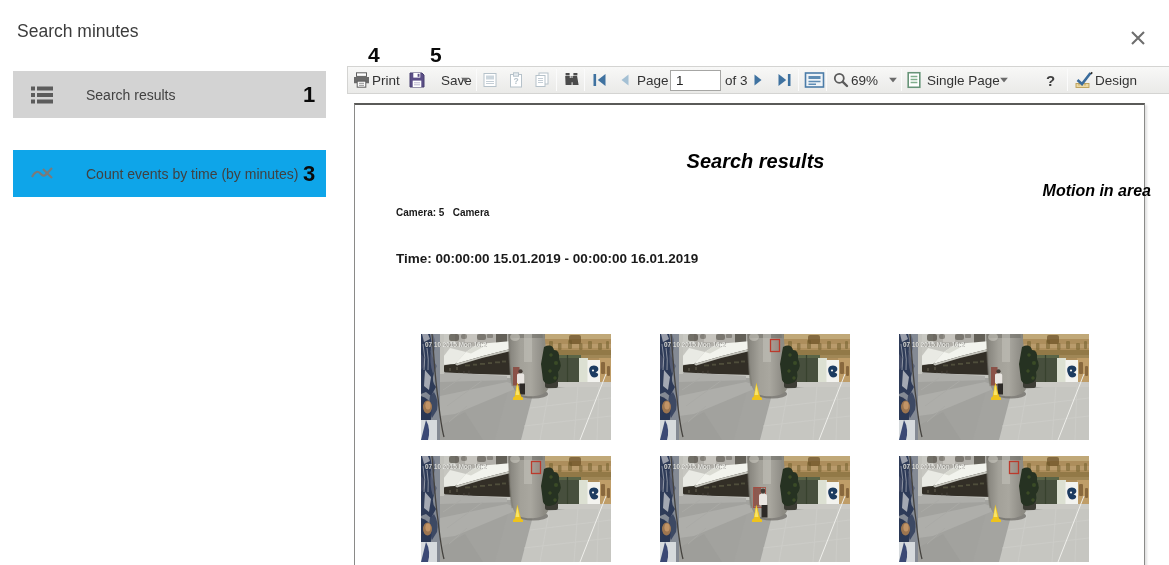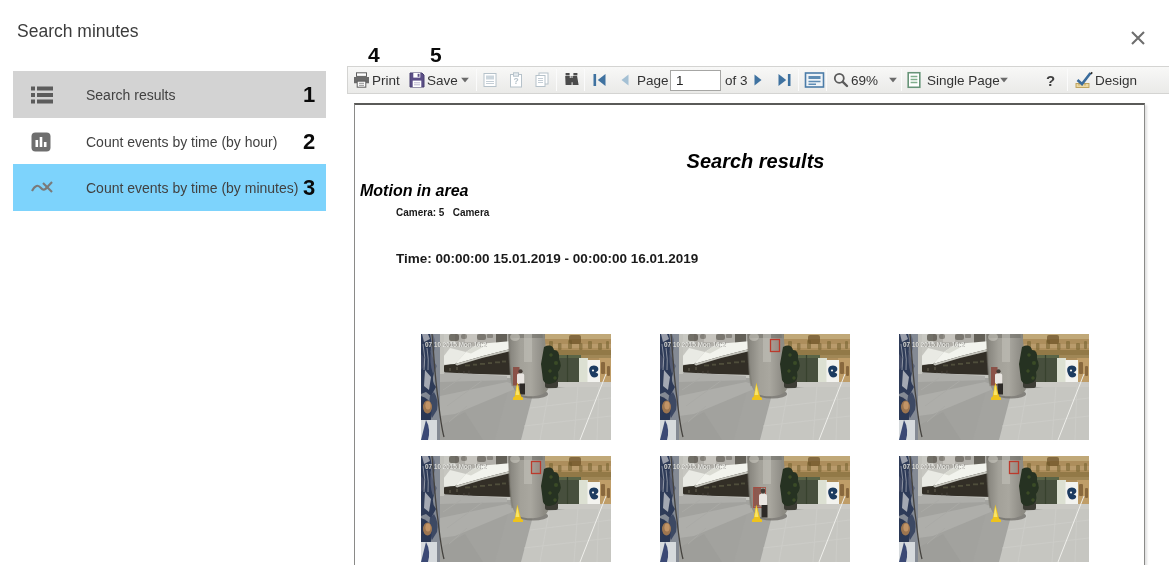--- a/index.html
+++ b/index.html
@@ -14,21 +14,21 @@
 
 
 .srow { left:13px; width:313px; height:47px; }
 .srow .ic { position:absolute; left:18px; top:50%; transform:translateY(-50%); }
 .srow .tx { position:absolute; left:73px; top:50%; transform:translateY(-50%);
   font-size:14px; color:#414141; white-space:nowrap; }
 .srow .num { position:absolute; left:290px; top:50%; transform:translateY(-50%);
   font-size:22px; font-weight:bold; color:#0a0a0a; }
 #r1 { top:71px; background:#d3d3d3; }
 #r2 { top:118px; background:#fff; }
-#r3 { top:164px; background:#7dd3fc; }
+#r3 { top:150px; background:#0ea5e9; }
 
 
 .ann { font-size:21px; font-weight:bold; color:#0a0a0a; }
 #a4 { left:368px; top:43px; }
 #a5 { left:430px; top:43px; }
 
 
 #tbar { left:347px; top:66px; width:939px; height:28px;
   background:linear-gradient(#f8f8f7,#eaeae8); border:1px solid #d4d4d2; }
 .ti { position:absolute; top:50%; transform:translateY(-50%); }
@@ -39,21 +39,21 @@
 #pageinput { position:absolute; left:322px; top:3px; width:51px; height:21px;
   background:#fff; border:1px solid #a6a6a4; font-size:13.5px; color:#222;
   padding-left:5px; line-height:19px; }
 
 
 #rpage { left:354px; top:103px; width:791px; height:470px; background:#fff;
   border:1px solid #8a8a88; border-top:2px solid #5a5a58;
   box-shadow:2px 2px 2px rgba(0,0,0,0.12); }
 #h1 { position:absolute; left:5px; width:791px; top:45px; text-align:center;
   font-size:20px; font-weight:bold; font-style:italic; color:#000; }
-#h2 { position:absolute; left:5px; width:791px; top:77px; text-align:left;
+#h2 { position:absolute; left:5px; width:791px; top:77px; text-align:right;
   font-size:16px; font-weight:bold; font-style:italic; color:#000; }
 #ln1 { position:absolute; left:41px; top:102px; font-size:10px;
   font-weight:bold; color:#1a1a1a; }
 #ln2 { position:absolute; left:41px; top:126px; font-size:13.5px;
   font-weight:bold; color:#1a1a1a;margin-top:20px; }
 .cam { position:absolute; width:190px; height:106px; }
 </style>
 </head>
 <body>
 <div id="stage">
@@ -69,30 +69,20 @@
           <rect x="6" y="1" width="16" height="4"></rect>
         <rect x="0" y="7.5" width="4" height="4"></rect>
           <rect x="6" y="7.5" width="16" height="4"></rect>
         <rect x="0" y="14" width="4" height="4"></rect>
           <rect x="6" y="14" width="16" height="4"></rect>
       </g>
     </svg>
     <div class="tx">Search results</div>
       <div class="num">1</div>
   </div>
-  <div id="r2" class="abs srow">
-    <svg class="ic" width="20" height="20" viewBox="0 0 20 20">
-      <rect x="0.5" y="0.5" width="19" height="19" rx="4" fill="#6e6e6e"></rect>
-      <rect x="4.5" y="8" width="2.6" height="7" fill="#fff"></rect>
-      <rect x="8.7" y="5" width="2.6" height="10" fill="#fff"></rect>
-      <rect x="12.9" y="10" width="2.6" height="5" fill="#fff"></rect>
-    </svg>
-    <div class="tx">Count events by time (by hour)</div>
-      <div class="num">2</div>
-  </div>
   <div id="r3" class="abs srow">
     <svg class="ic" width="22" height="16" viewBox="0 0 22 16">
       <path d="M1,11 C4,5 7,4.5 10,8 C12,10.5 14,10 16,7.5" fill="none" stroke="#7a7a7a" stroke-width="2.1"></path>
       <path d="M12,3 L21,12" fill="none" stroke="#7a7a7a" stroke-width="2.1"></path>
       <path d="M15,8.5 L21,2" fill="none" stroke="#7a7a7a" stroke-width="2.1"></path>
     </svg>
     <div class="tx">Count events by time (by minutes)</div>
       <div class="num">3</div>
   </div>
 
@@ -109,21 +99,21 @@
     </svg>
     <div class="tt" style="left:24px">Print</div>
     <svg class="ti" style="left:61px" width="16" height="16" viewBox="0 0 16 16">
       <path d="M1,1 h12 l2,2 v12 H1 z" fill="#5b4e86" stroke="#494070"></path>
       <rect x="4.3" y="1" width="7" height="4.6" fill="#fff"></rect>
       <rect x="8.6" y="1.8" width="1.9" height="3" fill="#5b4e86"></rect>
       <rect x="3.7" y="8.6" width="8.6" height="6.4" fill="#fff"></rect>
       <line x1="5" y1="10.8" x2="11" y2="10.8" stroke="#b9b4cd"></line>
       <line x1="5" y1="12.8" x2="11" y2="12.8" stroke="#b9b4cd"></line>
     </svg>
-    <div class="tt" style="left:79px">Save</div>
+    <div class="tt" style="left:93px">Save</div>
     <svg class="ti" style="left:113px" width="8" height="5" viewBox="0 0 8 5">
       <polygon points="0,0 8,0 4,5" fill="#6a6a6a"></polygon>
     </svg>
     <div class="sep" style="left:128px"></div>
     <svg class="ti" style="left:134px" width="16" height="16" viewBox="0 0 16 16">
       <rect x="2" y="1.5" width="12" height="13" fill="#fff" stroke="#b6c2ca"></rect>
       <rect x="4" y="3.5" width="8" height="4" fill="#ccd6dd"></rect>
       <line x1="4" y1="9.5" x2="12" y2="9.5" stroke="#c4ced6"></line>
       <line x1="4" y1="11.5" x2="12" y2="11.5" stroke="#c4ced6"></line>
     </svg>

